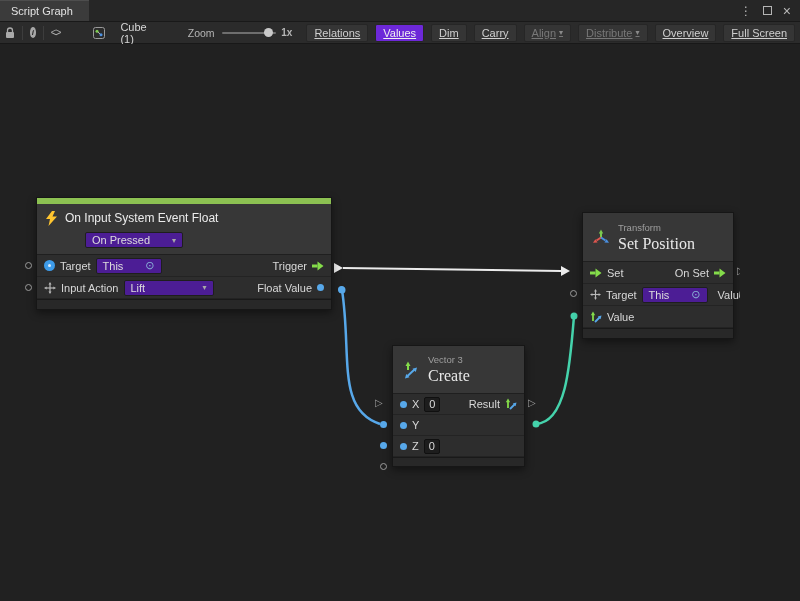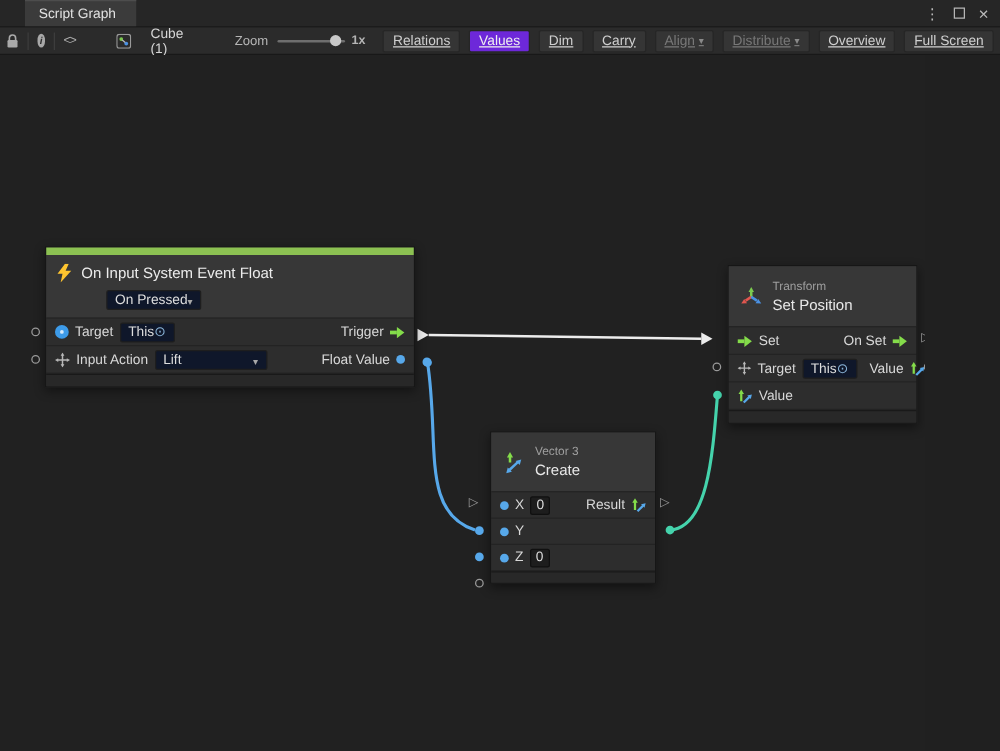--- a/index.html
+++ b/index.html
@@ -1,20 +1,20 @@
 <!DOCTYPE html>
 <html style="--flow-green: #84DC4A; --value-blue: #57A8EA; --vector-teal: #45D3AC; --event-accent: #8CC152; --wire-white: #ECECEC;"><head>
 <meta charset="utf-8">
 <style>
   * { box-sizing: border-box; margin: 0; padding: 0; }
   html,body { width:800px; height:601px; background:#202020; font-family:"Liberation Sans",sans-serif; overflow:hidden; }
   .window { position:relative; width:800px; height:601px; background:#202020; }
 
   
-  .tabbar { height:22px; background:#262626; display:flex; align-items:stretch; border-bottom:1px solid #191919;padding-left:20px; }
+  .tabbar { height:22px; background:#262626; display:flex; align-items:stretch; border-bottom:1px solid #191919; }
   .tab { background:#3b3b3b; border-top:1px solid #4d4d4d; padding:0 16px 0 11px; display:flex; align-items:center; font-size:11px; color:#e2e2e2; }
   .tabbar-right { margin-left:auto; display:flex; align-items:center; gap:11px; padding-right:9px; color:#b9b9b9; }
   .kebab { font-size:12px; cursor:default; }
   .winbox { width:9px; height:9px; border:1px solid #b5b5b5; display:inline-block; }
   .closex { font-size:14px; line-height:10px; }
 
   
   .toolbar { height:22px; background:#2b2b2b; border-bottom:1px solid #181818; display:flex; align-items:center; font-size:11px; color:#c4c4c4; padding:0 5px; gap:7px; }
   .tsep { width:1px; height:14px; background:#3d3d3d; }
   .info-icon { width:11px; height:11px; border-radius:50%; background:#a8a8a8; color:#2b2b2b; font-size:8px; font-weight:bold; font-style:italic; display:inline-flex; align-items:center; justify-content:center; }
@@ -38,32 +38,32 @@
   
   .node { position:absolute; background:#2d2d2d; border:1px solid #161616; box-shadow:0 3px 8px rgba(0,0,0,.45); }
   .node-accent { height:6px; background:var(--event-accent); }
   .node-header { background:#373737; border-bottom:1px solid #1f1f1f; }
   .event-header { padding:5px 8px 6px 8px; }
   .header-line1 { display:flex; align-items:center; gap:7px; height:18px; }
   .node-title { font-size:12px; color:#ececec; white-space:nowrap; }
   .header-line2 { margin:3px 0 0 40px; }
   .typed-header { display:flex; align-items:center; gap:8px; padding:7px 9px; }
   .titles .kind { font-size:9.5px; color:#9f9f9f; margin-bottom:2px; }
-  .titles .title { font-size:12px; color:#e8e8e8; }
+  .titles .title { font-size:16px; color:#e8e8e8;font-family:Liberation Serif, serif; }
 
   .node-body { background:#2d2d2d; }
   .row { display:flex; align-items:center; padding:0 7px; gap:5px; border-bottom:1px solid rgba(0,0,0,.22); }
   .row22 { height:22px; }
   .row21 { height:21px; }
   .plabel { font-size:11px; color:#d8d8d8; white-space:nowrap; }
   .grow { flex:1; }
   .node-footer { height:10px; background:#282828; border-top:1px solid #191919; }
   .node-footer.thin { height:9px; }
 
-  .chip { display:inline-flex; align-items:flex-end; gap:0; background:#0f172a; border:1px solid #1e1e1e; border-radius:2px; padding:1px 6px; font-size:11px; color:#dddddd; }
+  .chip { display:inline-flex; align-items:center; gap:22px; background:#4c1d95; border:1px solid #1e1e1e; border-radius:2px; padding:1px 6px; font-size:11px; color:#dddddd; }
   .chip .tgt { color:#8ab4d8; font-size:11px; line-height:11px; }
   .dropdown { justify-content:space-between; }
   .dropdown .chev { font-size:8px; color:#a8a8a8; }
   .dd-lift { width:90px; }
   .valbox { min-width:16px; height:15px; background:#1d1d1d; border:1px solid #101010; border-radius:2px; color:#dcdcdc; font-size:11px; line-height:13px; text-align:center; padding:0 3px; }
 
   .gobj-icon { width:11px; height:11px; border-radius:50%; background:#3d9be9; flex:0 0 auto; }
   .gobj-icon::after { content:""; display:block; width:3px; height:3px; border-radius:50%; background:#d5eafc; margin:4px auto 0; }
   .dot { width:7px; height:7px; border-radius:50%; background:var(--value-blue); flex:0 0 auto; }
   .icon-span { display:inline-flex; align-items:center; flex:0 0 auto; }

